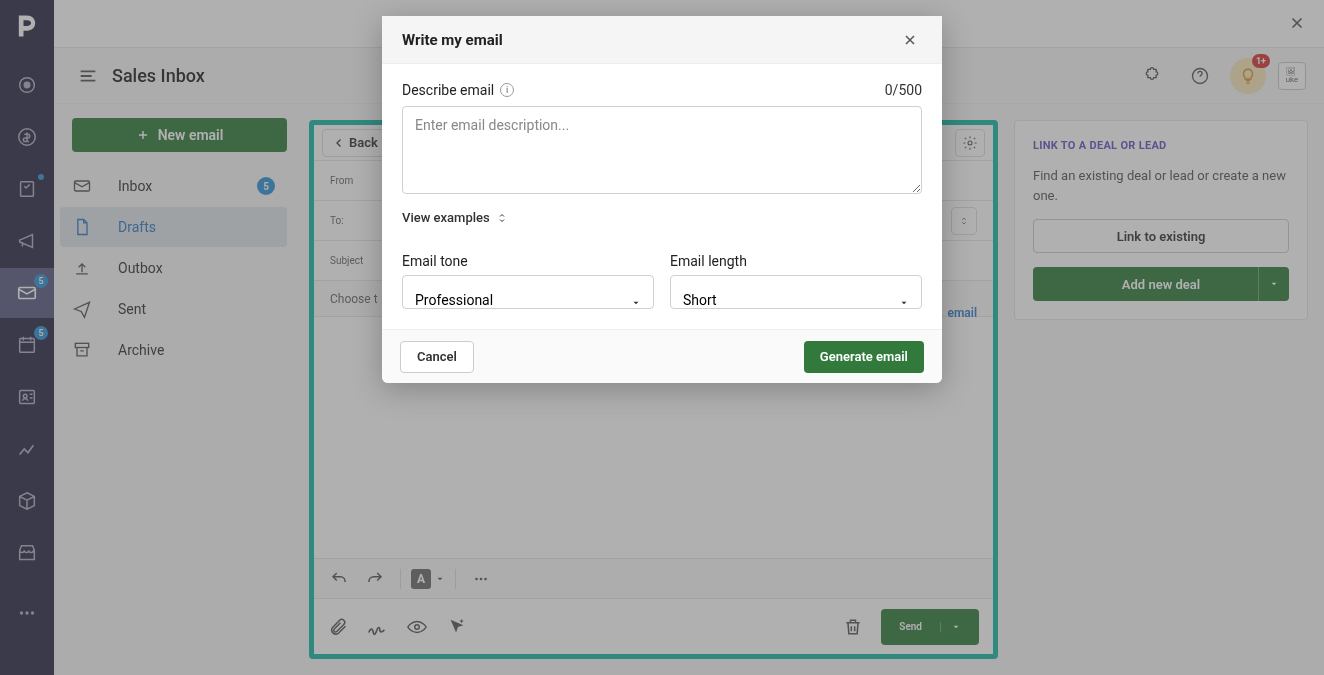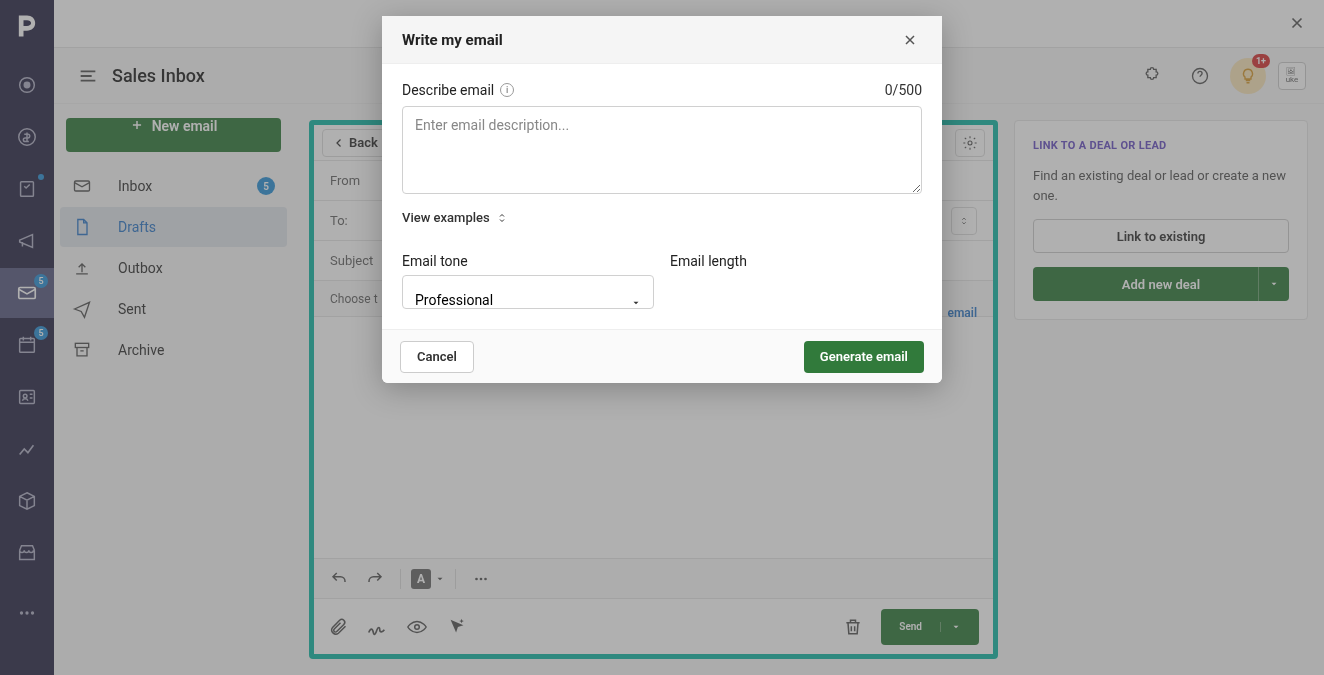--- a/index.html
+++ b/index.html
@@ -24,34 +24,34 @@
     .header-menu { width: 32px; height: 32px; display: flex; align-items: center; justify-content: center; cursor: pointer; color: #555; }
     .header-title { font-size: 18px; font-weight: 500; color: #222; margin-left: 8px; }
     .header-right { margin-left: auto; display: flex; align-items: center; gap: 12px; }
     .header-icon-btn { width: 36px; height: 36px; display: flex; align-items: center; justify-content: center; cursor: pointer; color: #555; border-radius: 50%; }
     .header-bulb { position: relative; width: 36px; height: 36px; background: #f9e6bb; border-radius: 50%; display: flex; align-items: center; justify-content: center; }
     .header-bulb-badge { position: absolute; top: -4px; right: -4px; background: #d83535; color: #fff; font-size: 9px; font-weight: 700; padding: 0 4px; border-radius: 8px; height: 14px; line-height: 14px; }
     .header-avatar { width: 28px; height: 28px; border-radius: 4px; overflow: hidden; border: 1px solid #ccc; display: flex; align-items: center; justify-content: center; font-size: 9px; color: #666; background: #fff; }
 
     
     .mail-sidebar { position: absolute; left: 54px; top: 104px; width: 239px; bottom: 0; background: #f7f7f7; padding: 14px 6px; z-index: 4; }
-    .new-email-btn { width: calc(100% - 12px); margin: 0 6px 14px 6px; height: 34px; background: #317a3b; color: #fff; border: none; border-radius: 4px; font-size: 14px; font-weight: 600; display: flex; align-items: flex-start; justify-content: center; gap: 8px; cursor: pointer; }
+    .new-email-btn { width: calc(100% - 12px); margin: 0 6px 14px 12px; height: 34px; background: #317a3b; color: #fff; border: none; border-radius: 4px; font-size: 14px; font-weight: 600; display: flex; align-items: center; justify-content: center; gap: 8px; cursor: pointer; }
     .folder { display: flex; align-items: center; height: 40px; padding: 0 12px; border-radius: 4px; cursor: pointer; color: #333; gap: 26px; margin: 1px 0;}
     .folder.active { background: #e0e5eb; color: #317ac9; }
     .folder svg { width: 20px; height: 20px; flex-shrink: 0; }
     .folder span.label { font-size: 14px; }
     .folder .count { margin-left: auto; background: #2c93d8; color: #fff; font-size: 10px; font-weight: 600; width: 18px; height: 18px; border-radius: 50%; display: flex; align-items: center; justify-content: center; }
 
     
     .main { position: absolute; left: 309px; top: 120px; right: 326px; bottom: 16px; background: #fff; border: 5px solid #14b8a6; border-radius: 4px; z-index: 3; display: flex; flex-direction: column; }
     .main-topbar { height: 36px; display: flex; align-items: center; border-bottom: 1px solid #e5e5e5; padding: 0 8px; }
     .back-btn { display: flex; align-items: center; gap: 4px; padding: 4px 10px; border: 1px solid #ddd; border-radius: 4px; background: #fff; cursor: pointer; font-size: 13px; font-weight: 600; color: #333; height: 28px; }
     .main-settings { margin-left: auto; width: 30px; height: 28px; border: 1px solid #ddd; border-radius: 4px; display: flex; align-items: center; justify-content: center; cursor: pointer; }
     .field-row { height: 40px; border-bottom: 1px solid #e5e5e5; display: flex; align-items: center; padding: 0 16px; gap: 8px; }
-    .field-label { font-size: 13px; color: #666; }
+    .field-label { font-size: 10px; color: #666; }
     .field-stepper { margin-left: auto; width: 26px; height: 28px; border: 1px solid #ddd; border-radius: 4px; display: flex; align-items: center; justify-content: center; }
     .chooser-row { height: 36px; border-bottom: 1px solid #e5e5e5; display: flex; align-items: center; padding: 0 16px; font-size: 12px; color: #666; background: #fafafa; }
     .chooser-row .right-link { margin-left: auto; color: #317ac9; font-weight: 600; font-size: 12px; margin-top: 28px; }
     .editor-body { flex: 1; }
     .editor-toolbar { height: 40px; border-top: 1px solid #e5e5e5; display: flex; align-items: center; padding: 0 10px; gap: 6px; background: #fafafa; }
     .tool-btn { width: 30px; height: 28px; display: flex; align-items: center; justify-content: center; cursor: pointer; color: #555; border-radius: 3px; }
     .font-btn { display: flex; align-items: center; gap: 2px; background: #6a6a6a; color: #fff; padding: 3px 6px; border-radius: 3px; font-weight: 700; font-size: 12px; }
     .tool-divider { width: 1px; height: 20px; background: #ddd; margin: 0 4px; }
     .bottom-bar { height: 56px; border-top: 1px solid #e5e5e5; display: flex; align-items: center; padding: 0 14px; gap: 18px; }
     .bottom-icon { color: #555; cursor: pointer; display: flex; }
@@ -424,20 +424,26 @@
         <label class="select-label">Email tone</label>
         <div class="select-box">
           <span>Professional</span>
           <svg class="chev" width="10" height="10" viewBox="0 0 24 24" fill="#333">
               <path d="M6 9l6 6 6-6z"></path>
             </svg>
         </div>
       </div>
       <div class="select-group">
         <label class="select-label">Email length</label>
+        <div class="select-box">
+          <span>Short</span>
+          <svg class="chev" width="10" height="10" viewBox="0 0 24 24" fill="#333">
+              <path d="M6 9l6 6 6-6z"></path>
+            </svg>
+        </div>
       </div>
     </div>
   </div>
   <div class="modal-footer">
     <button class="mf-btn cancel">
       <span>Cancel</span>
     </button>
     <button class="mf-btn generate">
       <span>Generate email</span>
     </button>

